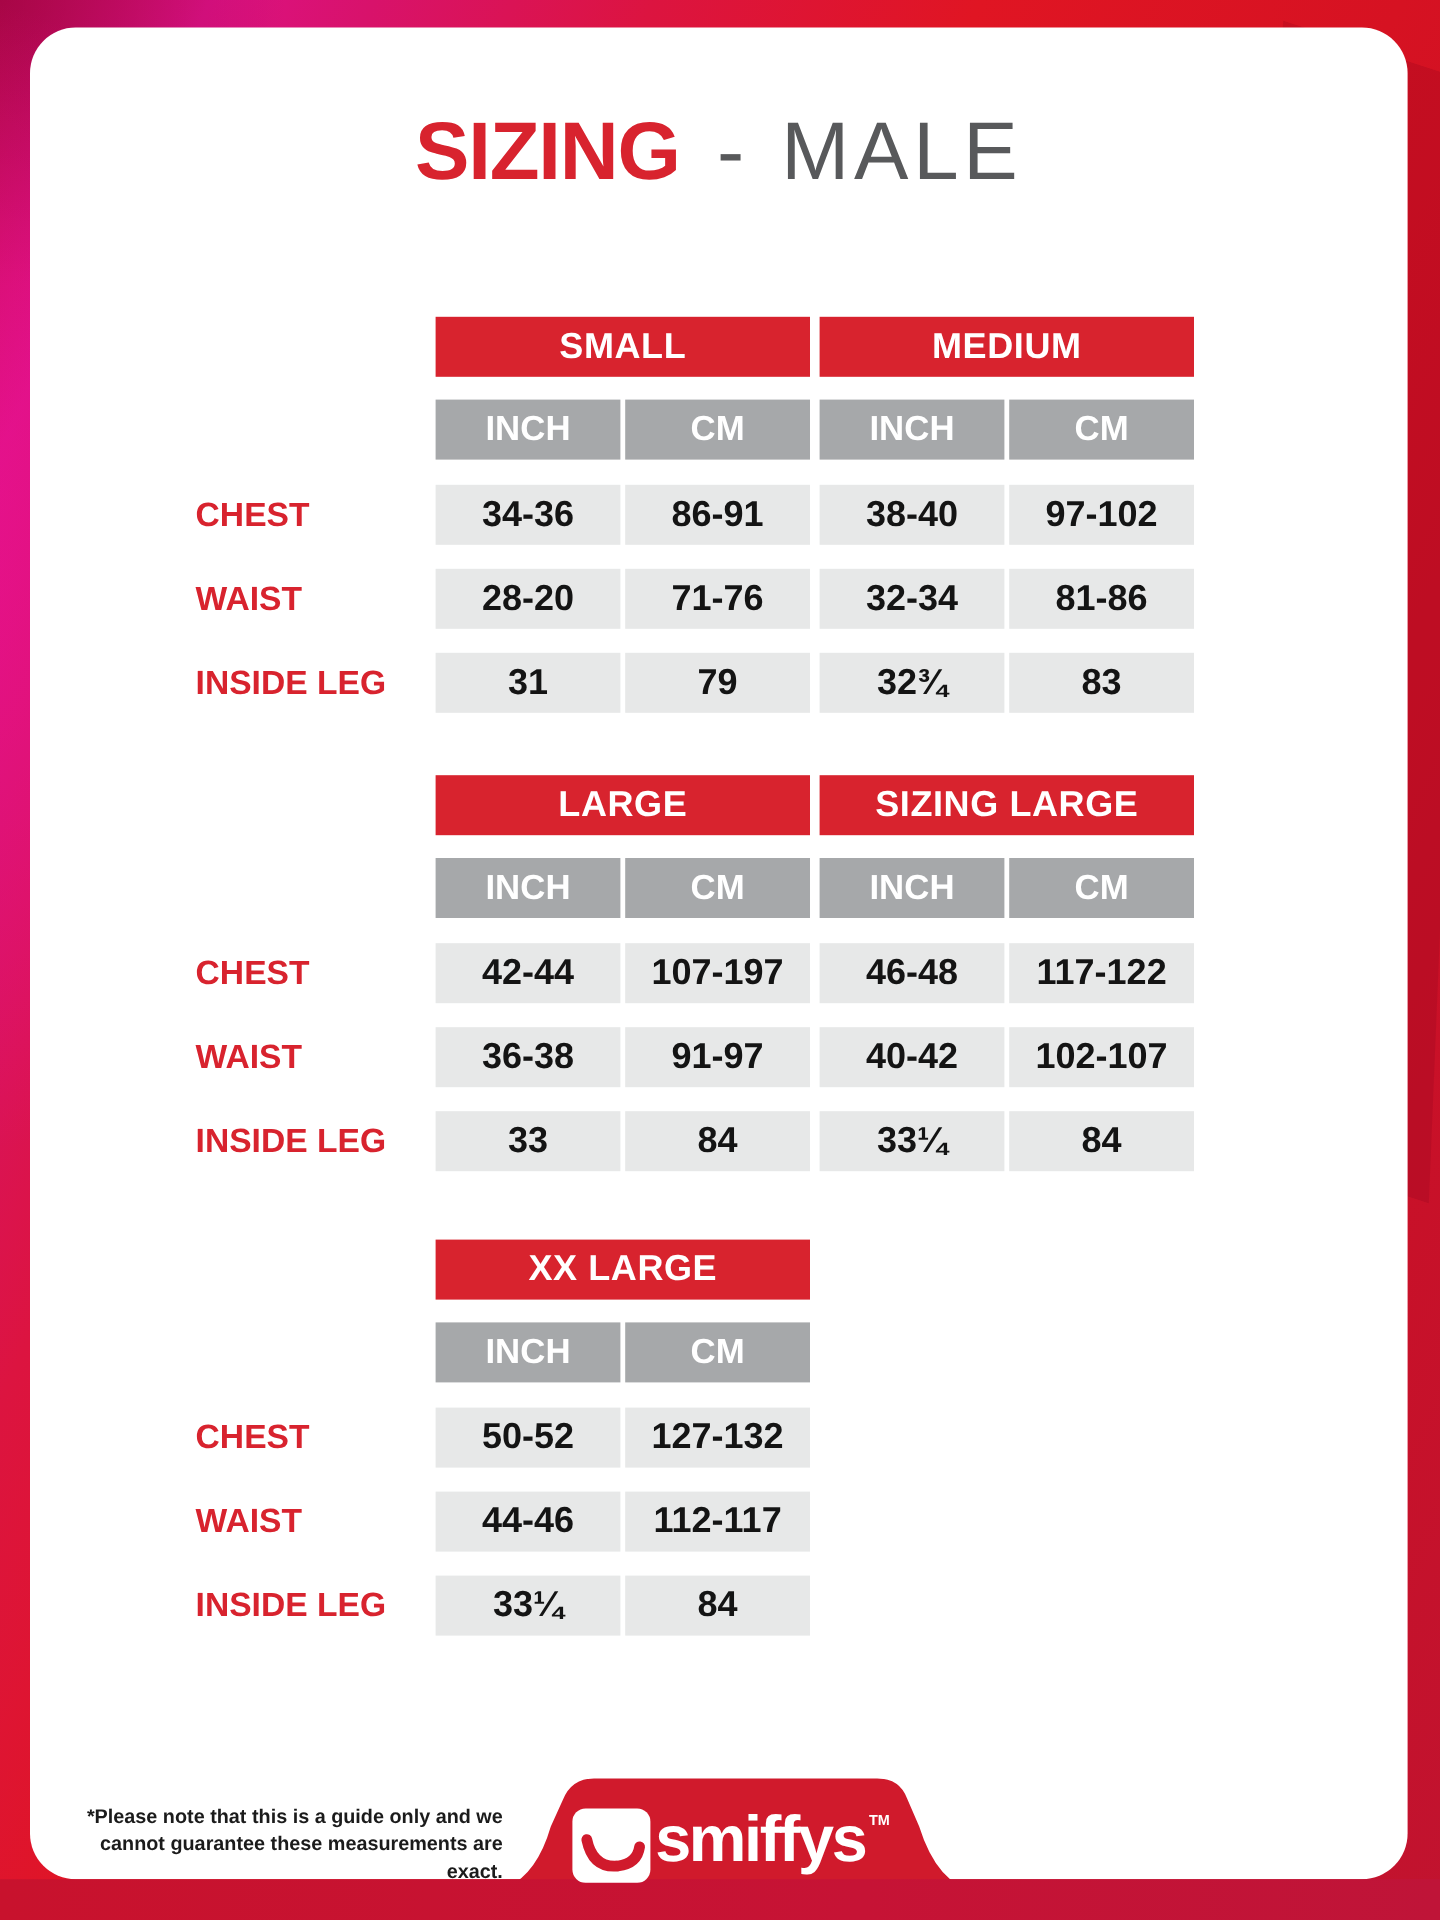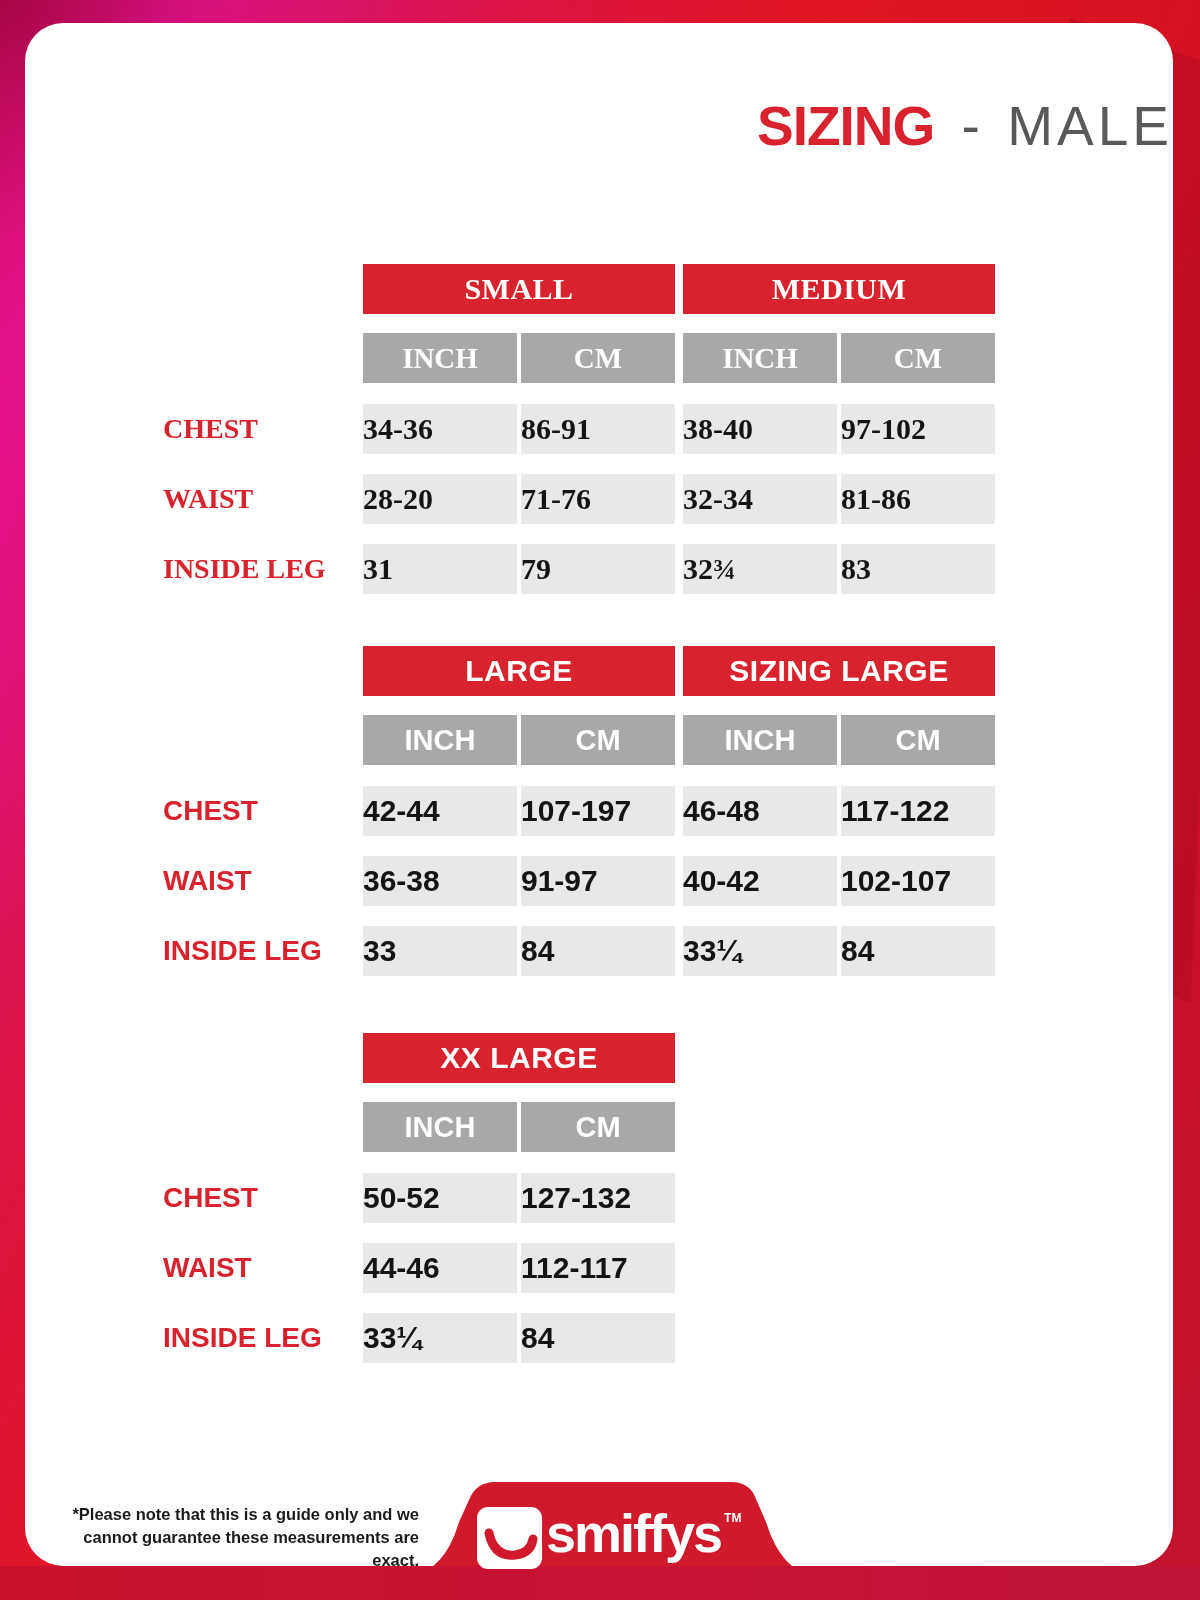--- a/index.html
+++ b/index.html
@@ -38,47 +38,47 @@
     clip-path:polygon(0 40%, 100% 0, 100% 60%, 0 100%);
   }
   
   .card{
     position:absolute; left:25px; top:23px; width:1148px; height:1543px;
     background:#ffffff; border-radius:38px;
   }
   
   .title{
     position:absolute; top:67px; left:0; width:100%;
-    text-align:right; white-space:nowrap; font-size:55px; line-height:72px;
+    text-align:center; white-space:nowrap; font-size:68px; line-height:72px;
   }
   .title .red{ color:var(--red); font-weight:bold; letter-spacing:-1px;}
   .title .sep{ color:var(--title-gray); font-weight:normal; margin:0 12px;}
   .title .gray{ color:var(--title-gray); font-weight:normal; letter-spacing:4px;}
   
   .size-table{ position:absolute; left:338px; }
-  #table-0{ top:241px;font-family:Liberation Serif, serif; }
+  #table-0{ top:241px; }
   #table-1{ top:623px; }
   #table-2{ top:1010px; }
   .size-bars{ display:flex; gap:8px; margin-bottom:19px; }
   .size-bar{
     width:312px; height:50px; background:var(--red);
     color:#fff; font-weight:bold; font-size:30px; line-height:50px;
     text-align:center; letter-spacing:0.5px;
   }
   .units{ display:flex; gap:8px; margin-bottom:21px; }
   .unit-block{ display:flex; gap:4px; }
   .unit-cell{
     width:154px; height:50px; background:var(--header-gray);
     color:#fff; font-weight:bold; font-size:29px; line-height:50px; text-align:center;
   }
   .data-row{ position:relative; display:flex; gap:8px; height:50px; margin-bottom:20px; }
   .cell-block{ display:flex; gap:4px; }
   .cell{
     width:154px; height:50px; background:var(--cell-gray);
-    color:#141414; font-weight:bold; font-size:30px; line-height:50px; 
+    color:#141414; font-weight:bold; font-size:30px; line-height:50px; text-align:center;
   }
   .row-label{
     position:absolute; left:-200px; top:0; width:196px;
     color:var(--red); font-weight:bold; font-size:28px; line-height:50px; white-space:nowrap;
   }
   
   .note{
     position:absolute; left:42px; top:1480px; width:352px;
     text-align:right; font-weight:bold; font-size:16.5px; line-height:23px; color:#1b1b1b;
   }

